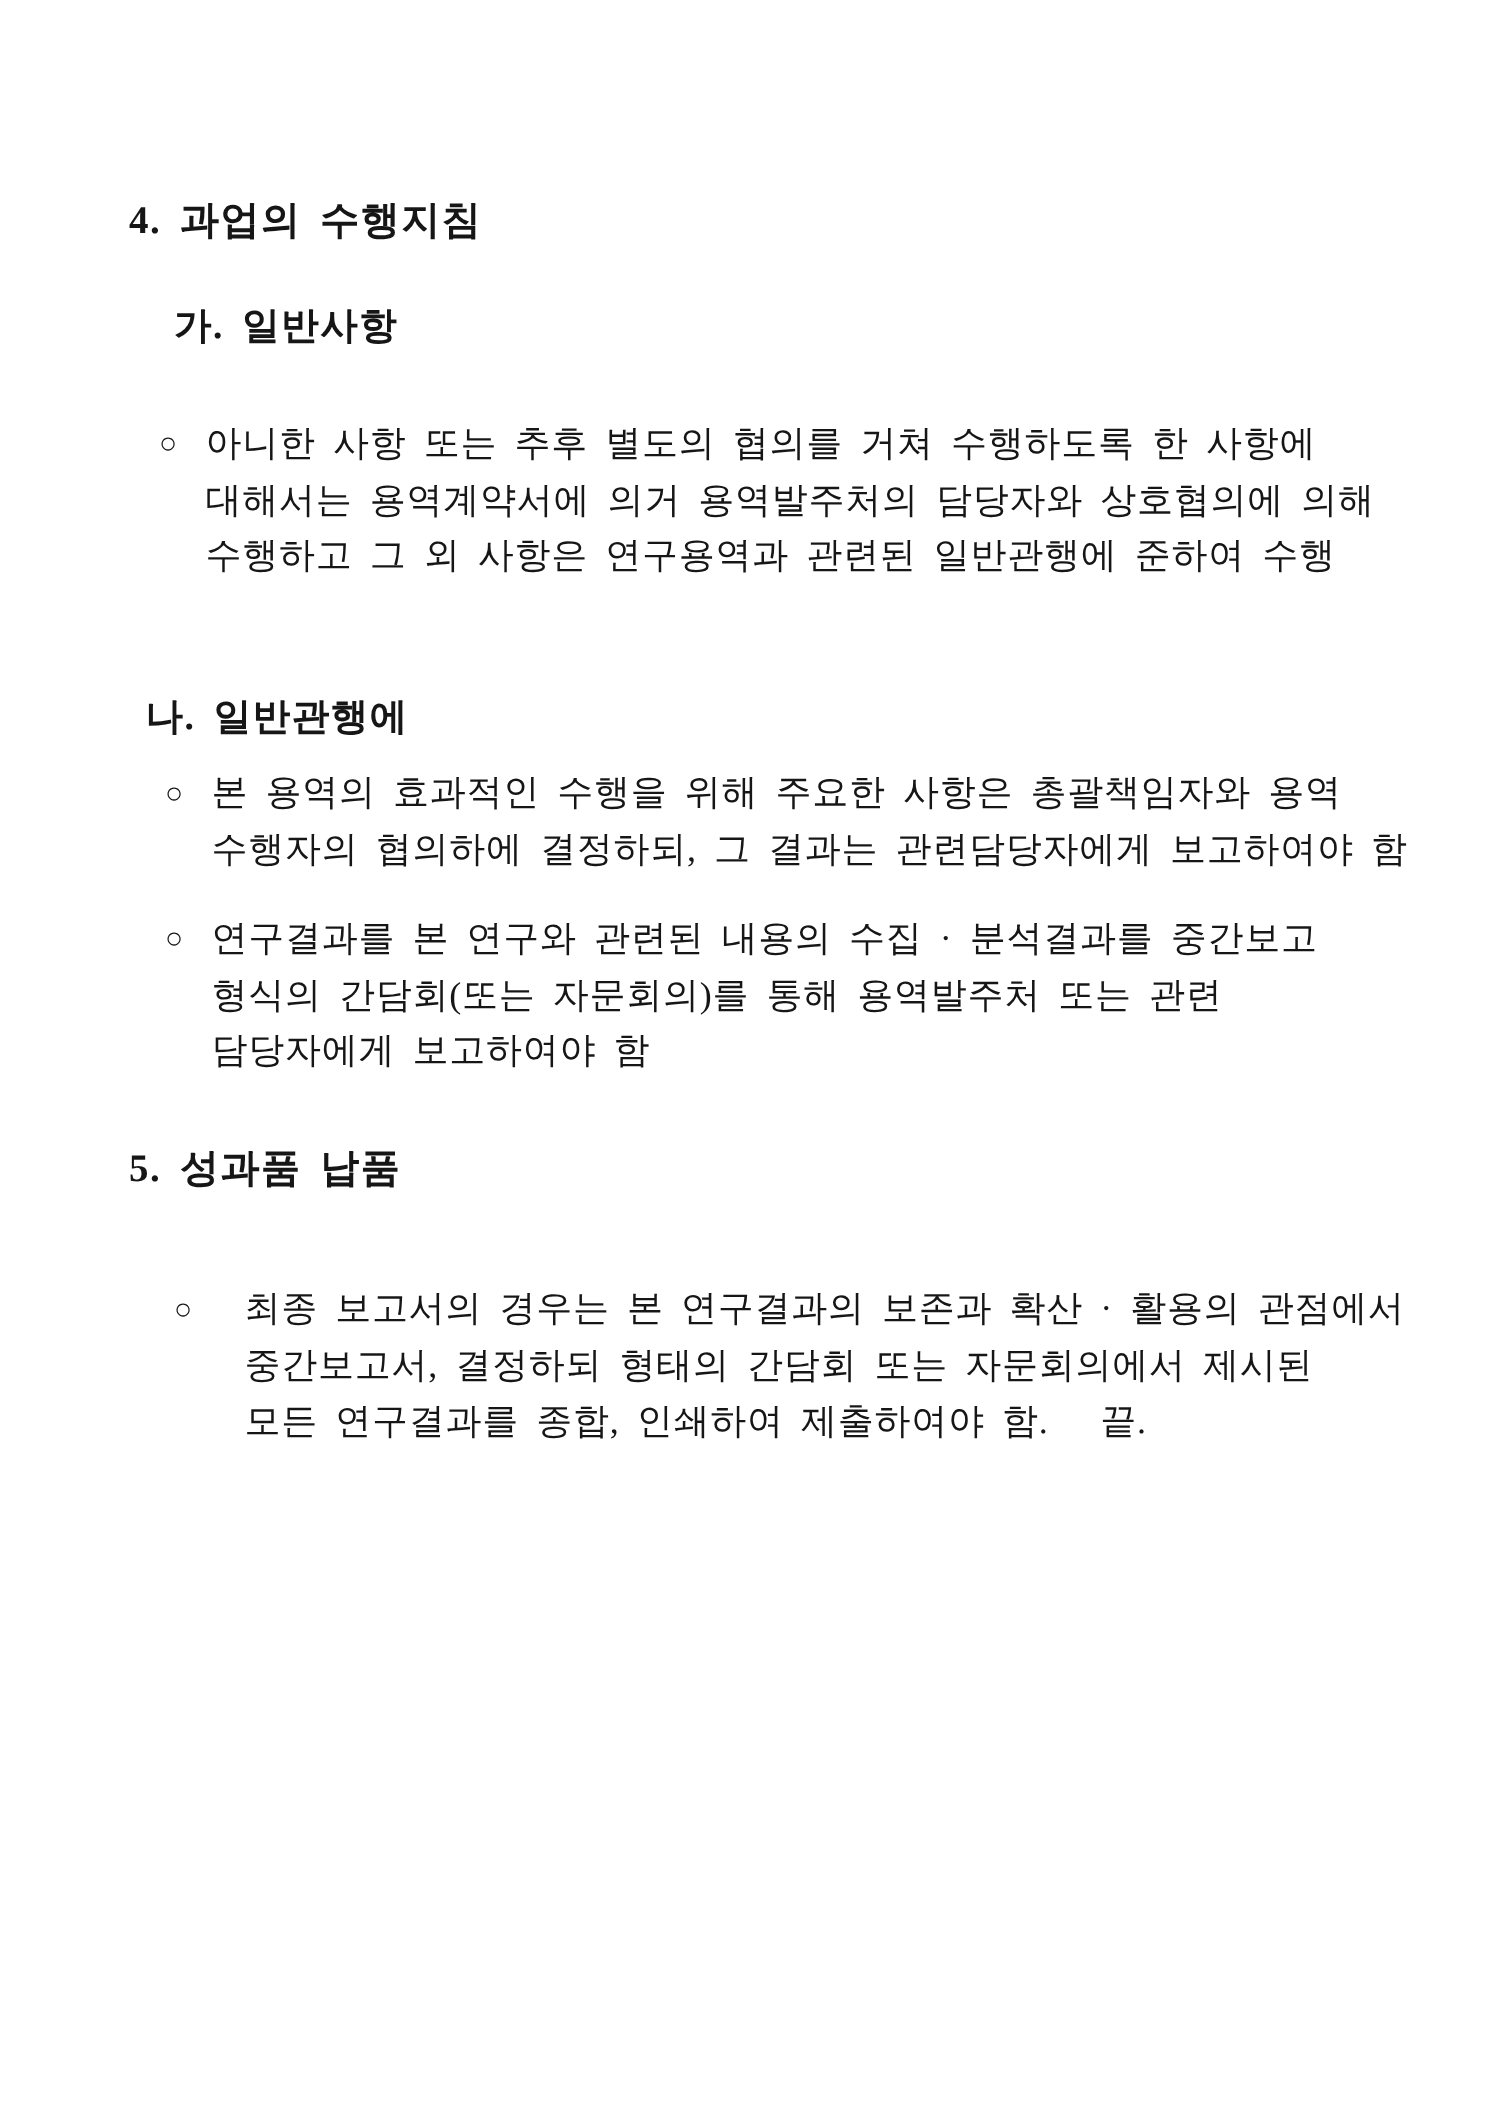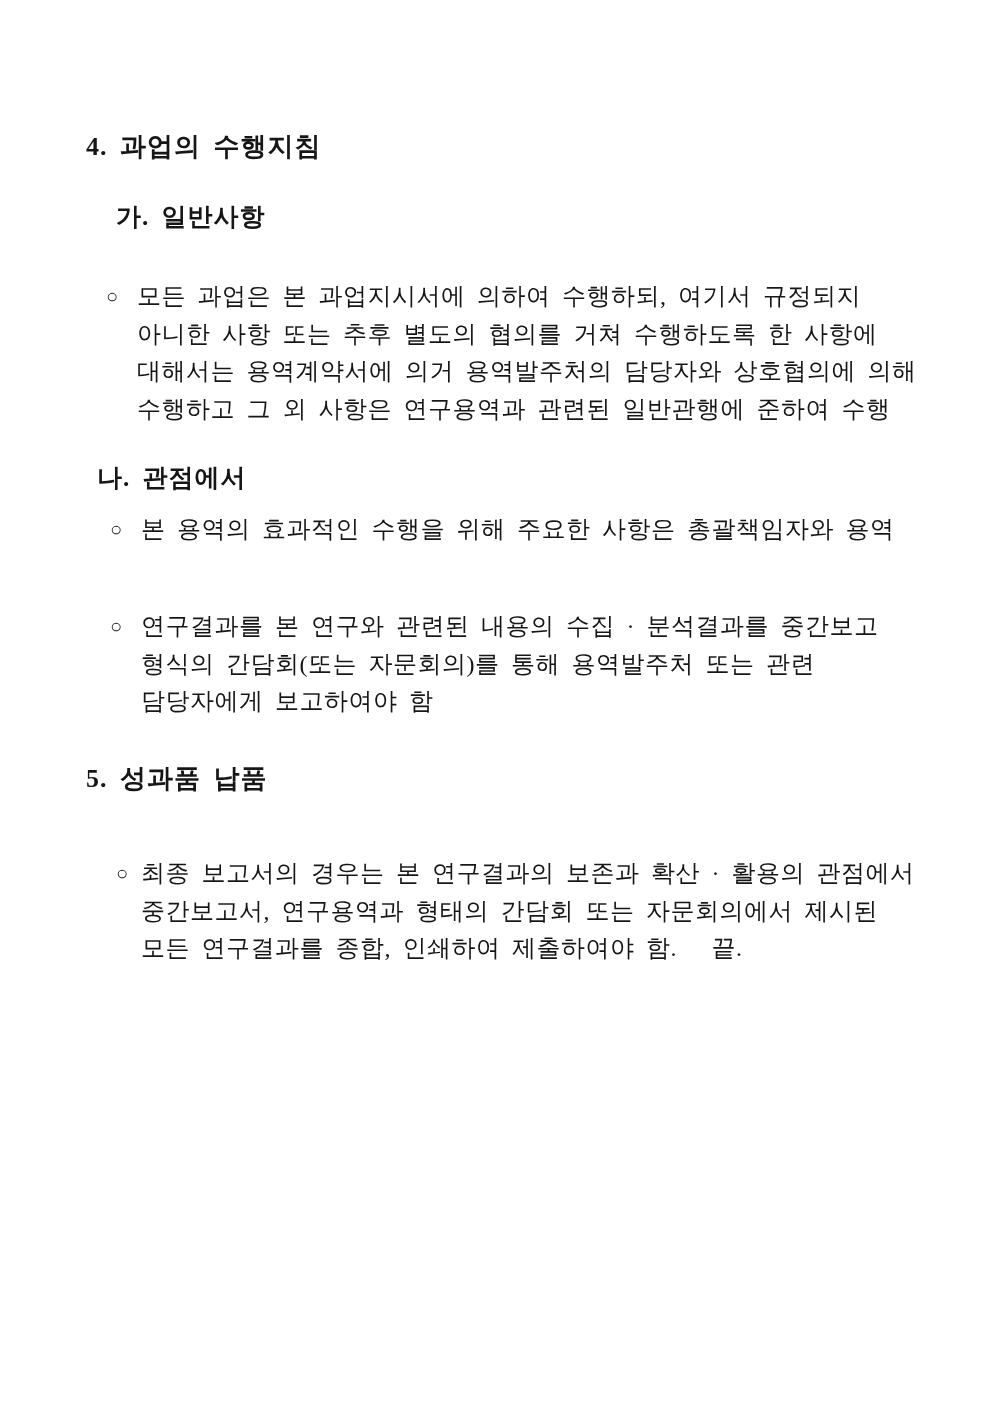--- a/index.html
+++ b/index.html
@@ -39,21 +39,21 @@
     position: absolute;
     left: 0;
     top: 0;
     line-height: 37.5px;
     font-size: 20px;
   }
   .bullet .lines {
     margin-left: 31px;
   }
   .bullet .lines.lines-wide {
-    margin-left: 25px;
+    margin-left: 47px;
   }
   .line {
     font-size: 24px;
     line-height: 37.5px;
     letter-spacing: 0.5px;
     word-spacing: 5px;
     white-space: pre;
   }
   .page-number {
     position: absolute;
@@ -70,51 +70,51 @@
 
 <div class="page">
 
   <div class="sec-title" style="left:86px; top:129px;">4. 과업의 수행지침</div>
 
   <div class="sub-title" style="left:116px; top:200px;">가. 일반사항</div>
 
   <div class="bullet" style="left:106px; top:278px;">
     <span class="marker">○</span>
     <div class="lines">
-      <div class="line">모든 과업은 본 과업지시서에 의하여 수행하되, 여기서 규정되지</div>
       <div class="line">아니한 사항 또는 추후 별도의 협의를 거쳐 수행하도록 한 사항에</div>
       <div class="line">대해서는 용역계약서에 의거 용역발주처의 담당자와 상호협의에 의해</div>
       <div class="line">수행하고 그 외 사항은 연구용역과 관련된 일반관행에 준하여 수행</div>
     </div>
   </div>
 
-  <div class="sub-title" style="left:97px; top:461px;">나. 관점에서</div>
+  <div class="sub-title" style="left:97px; top:461px;">나. 일반관행에</div>
 
   <div class="bullet" style="left:110px; top:511px;">
     <span class="marker">○</span>
     <div class="lines">
       <div class="line">본 용역의 효과적인 수행을 위해 주요한 사항은 총괄책임자와 용역</div>
+      <div class="line">수행자의 협의하에 결정하되, 그 결과는 관련담당자에게 보고하여야 함</div>
     </div>
   </div>
 
   <div class="bullet" style="left:110px; top:608px;">
     <span class="marker">○</span>
     <div class="lines">
       <div class="line">연구결과를 본 연구와 관련된 내용의 수집 · 분석결과를 중간보고</div>
       <div class="line">형식의 간담회(또는 자문회의)를 통해 용역발주처 또는 관련</div>
       <div class="line">담당자에게 보고하여야 함</div>
     </div>
   </div>
 
   <div class="sec-title" style="left:86px; top:761px;">5. 성과품 납품</div>
 
   <div class="bullet" style="left:116px; top:855px;">
     <span class="marker">○</span>
     <div class="lines lines-wide">
       <div class="line">최종 보고서의 경우는 본 연구결과의 보존과 확산 · 활용의 관점에서</div>
-      <div class="line">중간보고서, 연구용역과 형태의 간담회 또는 자문회의에서 제시된</div>
+      <div class="line">중간보고서, 결정하되 형태의 간담회 또는 자문회의에서 제시된</div>
       <div class="line">모든 연구결과를 종합, 인쇄하여 제출하여야 함.   끝.</div>
     </div>
   </div>
 
   <div class="page-number">3</div>
 
 </div>
 
 </body></html>

